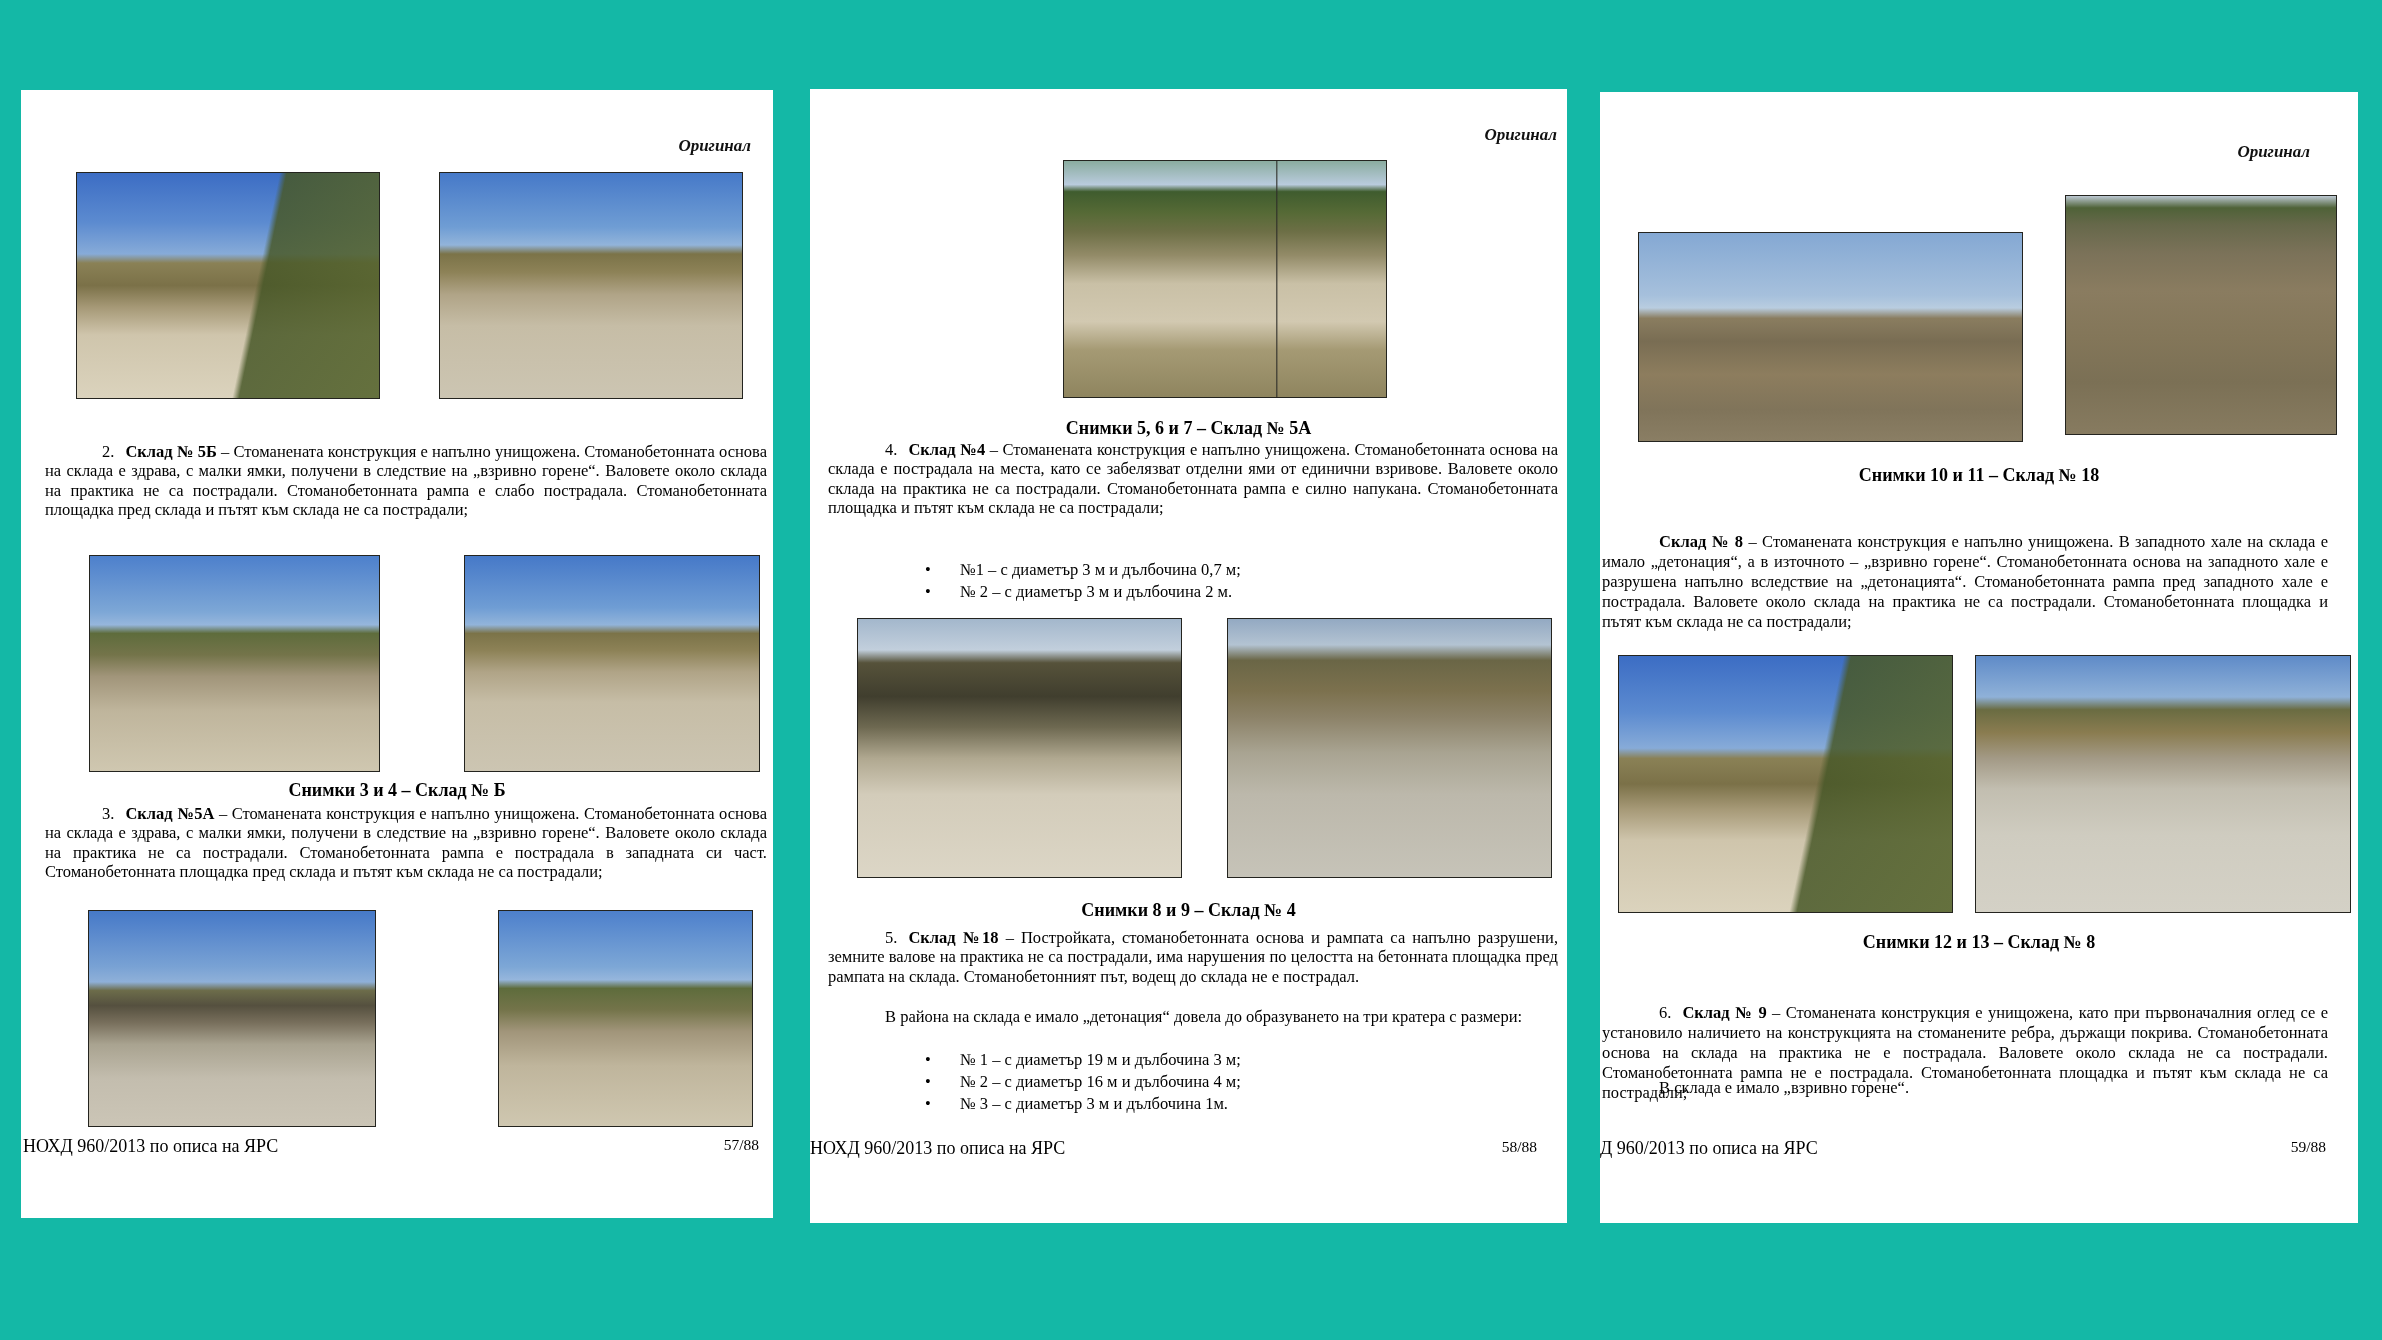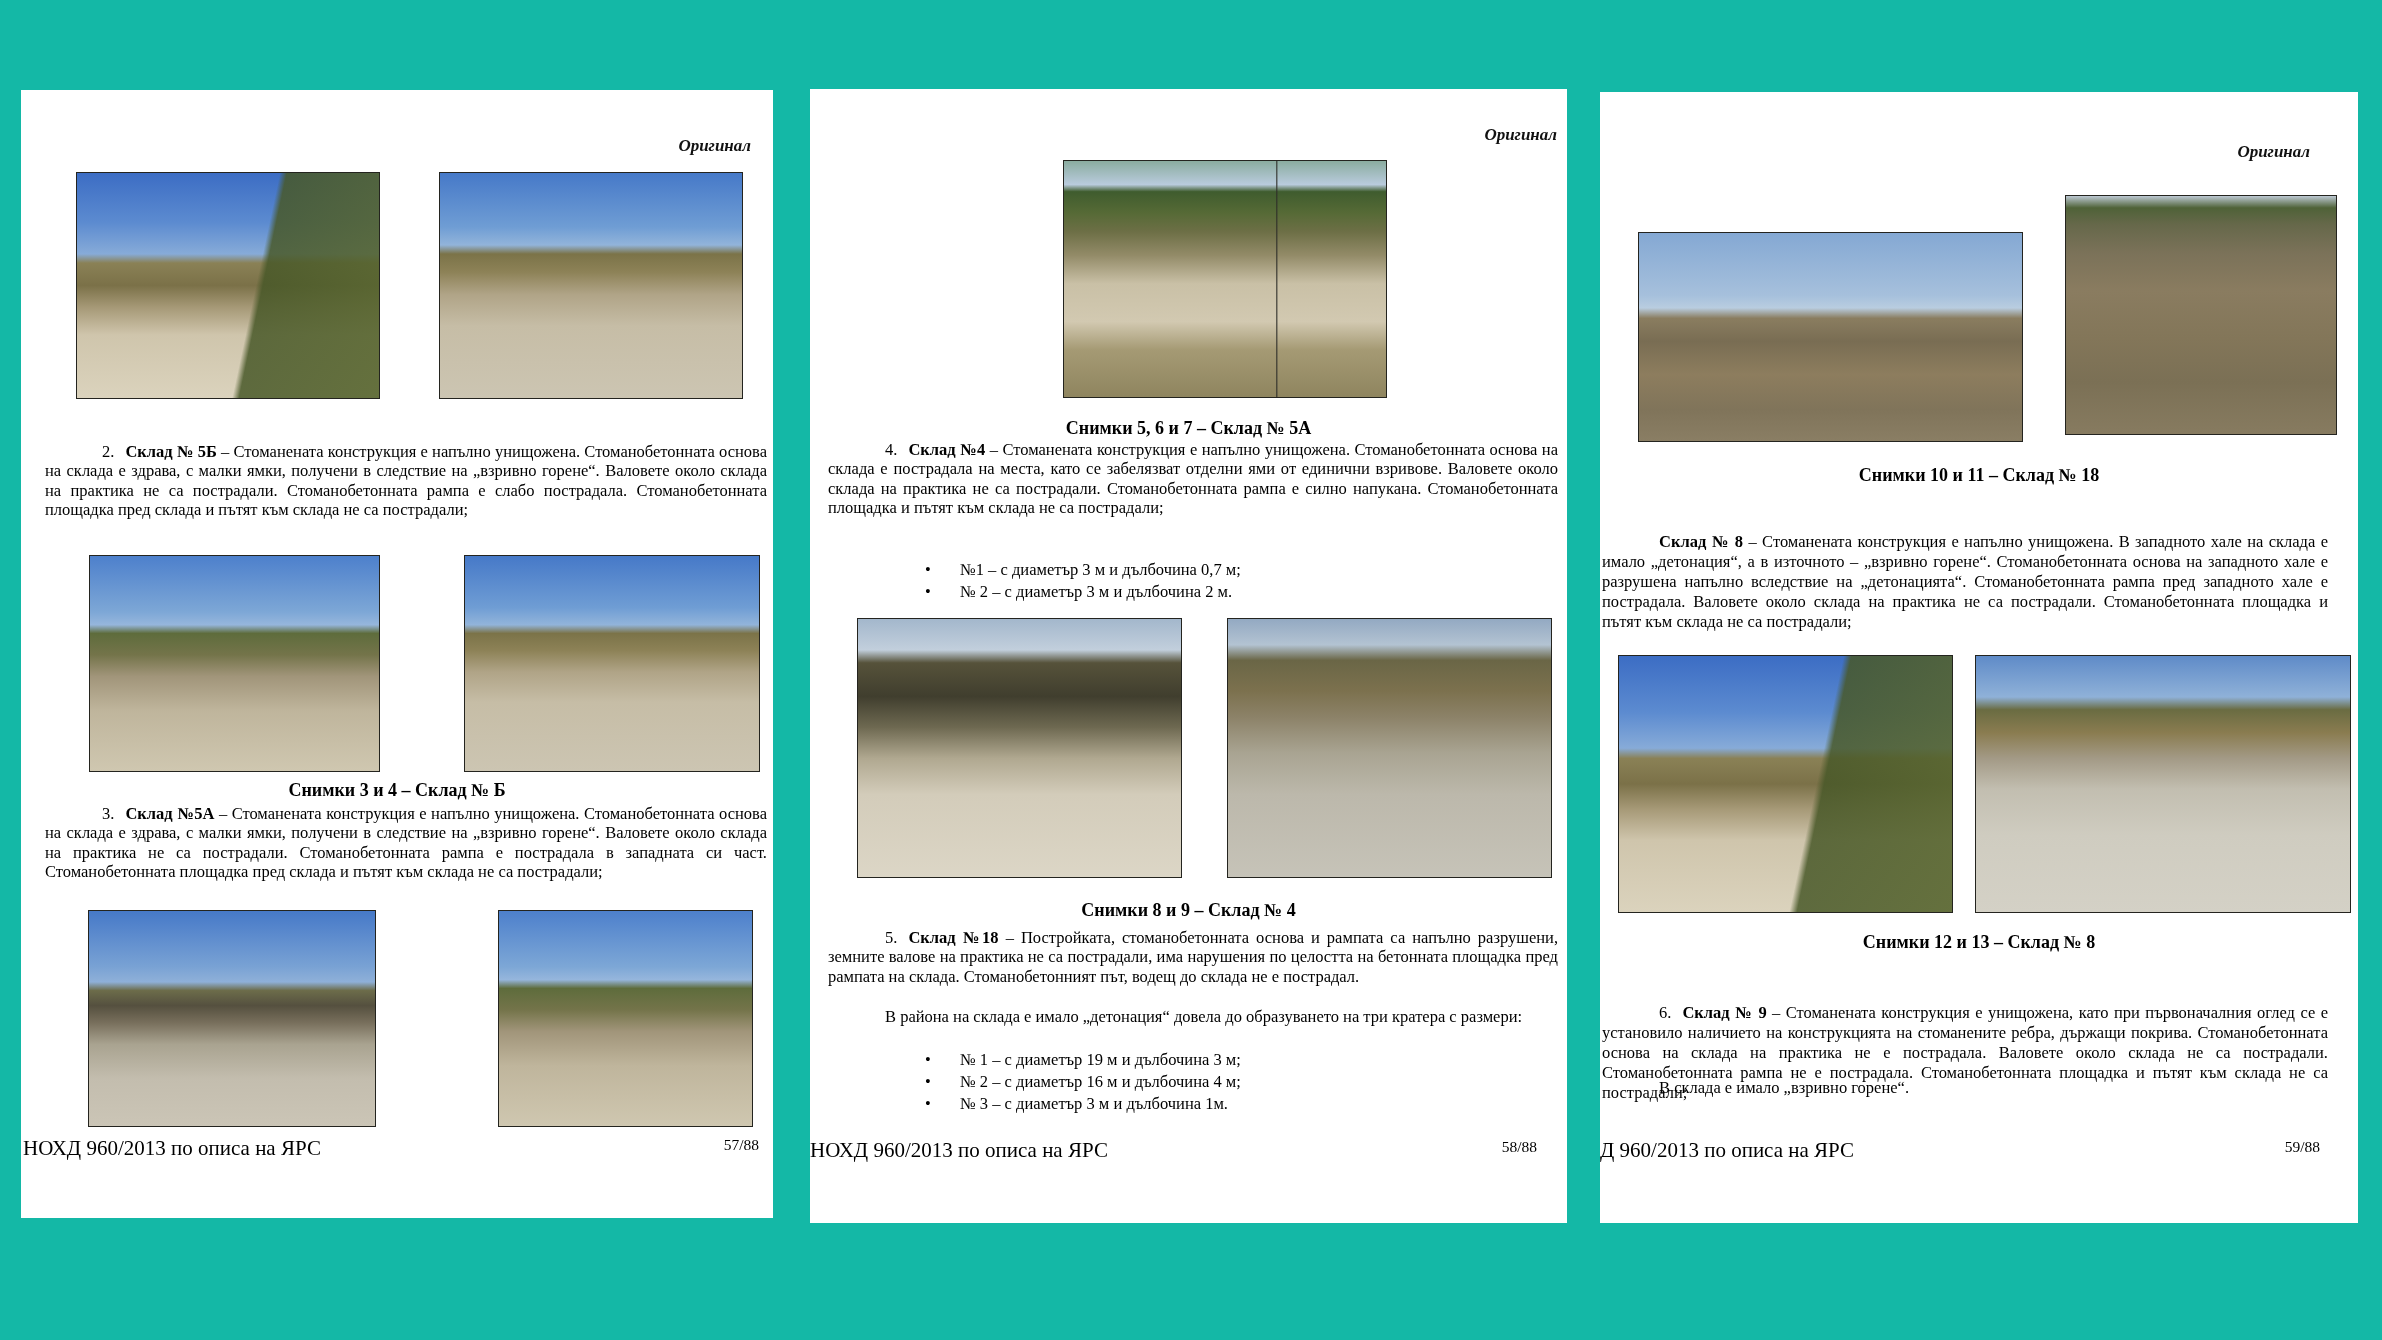--- a/index.html
+++ b/index.html
@@ -9,21 +9,21 @@
   .orig{position:absolute;font-size:17px;font-weight:bold;font-style:italic;color:#111;}
   .ph{position:absolute;border:1px solid #24241f;box-sizing:border-box;}
   .caption{position:absolute;left:0;width:100%;text-align:center;font-weight:bold;font-size:18px;color:#000;}
   .para{position:absolute;margin:0;font-size:16.5px;line-height:19.4px;text-align:justify;text-indent:57px;color:#000;}
   .para3{line-height:20px;}
   .pnum{margin-right:11px;}
   .pnum:empty{margin-right:0;}
   .bullets{position:absolute;font-size:16.5px;color:#000;}
   .bullet{line-height:21.8px;}
   .bdot{display:inline-block;width:35px;}
-  .footer-left{position:absolute;font-size:21px;color:#000;}
+  .footer-left{position:absolute;font-size:18px;color:#000;}
   .footer-right{position:absolute;font-size:15.5px;color:#000;}
   
   .ph-v1{background:linear-gradient(102deg,rgba(0,0,0,0) 58%,rgba(72,88,40,.85) 60%,rgba(88,102,48,.9) 100%),linear-gradient(180deg,#3c6dc4 0%,#5c8bd0 22%,#87abd8 36%,#8a8156 40%,#7b7148 50%,#a79a78 60%,#cfc5ac 72%,#dbd3bd 100%);}
   .ph-v2{background:linear-gradient(180deg,#4679c8 0%,#6f9dd4 24%,#92b4da 32%,#7b7348 36%,#8d8257 44%,#b0a487 54%,#c6bda6 68%,#ccc5b2 100%);}
   .ph-v3{background:linear-gradient(180deg,#4d80cc 0%,#7da7d6 26%,#96b6dc 32%,#5e6c3c 36%,#74744a 46%,#a1957a 56%,#bfb59c 72%,#cfc7b0 100%);}
   .ph-v5{background:linear-gradient(180deg,#4679c8 0%,#79a2d4 26%,#8fb0d8 33%,#6c6c4a 37%,#55503f 44%,#786f5c 52%,#a9a390 62%,#c3bdae 78%,#cbc5b6 100%);}
   .ph-v6{background:linear-gradient(90deg,rgba(0,0,0,0) 65.8%,rgba(45,45,40,.75) 66%,rgba(0,0,0,0) 66.6%),linear-gradient(180deg,#8aac9f 0%,#b9cbdd 10%,#3f5c2e 13%,#566a36 22%,#6d6f46 30%,#938b68 40%,#c9c0a6 52%,#d2c9b1 68%,#a59a74 80%,#8f855f 100%);}
   .ph-v7{background:linear-gradient(180deg,#a3b7cc 0%,#c2cfdc 12%,#56523a 17%,#403e2e 30%,#6e6951 42%,#b0a890 54%,#d3ccba 68%,#dcd6c6 100%);}
   .ph-v8{background:linear-gradient(180deg,#93a9c2 0%,#b3c3d2 10%,#6a6646 16%,#7c714e 28%,#8c8268 38%,#a9a492 52%,#bcb8ab 68%,#c6c3b8 100%);}
   .ph-v9{background:linear-gradient(180deg,#84a8d3 0%,#a6c0dc 30%,#b9cde0 36%,#8a7d60 41%,#796d53 52%,#8d7d5e 68%,#80745a 85%,#8a7e64 100%);}
@@ -121,16 +121,16 @@
 
     <p class="para para3" style="top:876px;left:2px;width:726px;margin-top:35px;">
       <span class="pnum">6.</span><strong>Склад № 9</strong><span> – Стоманената конструкция е унищожена, като при първоначалния оглед се е установило наличието на конструкцията на стоманените ребра, държащи покрива. Стоманобетонната основа на склада на практика не е пострадала. Валовете около склада не са пострадали. Стоманобетонната рампа не е пострадала. Стоманобетонната площадка и пътят към склада не са пострадали;</span>
     </p>
 
     <p class="para para3" style="top:986px;left:2px;width:726px;">
       <span>В склада е имало „взривно горене“.</span>
     </p>
 
     <div class="footer-left" style="left:0px;top:1046px;">Д 960/2013 по описа на ЯРС</div>
-    <div class="footer-right" style="right:38px;top:1046px;">59/88</div>
+    <div class="footer-right" style="right:32px;top:1046px;">59/88</div>
   </section>
 
 </div>
 
 </body></html>

